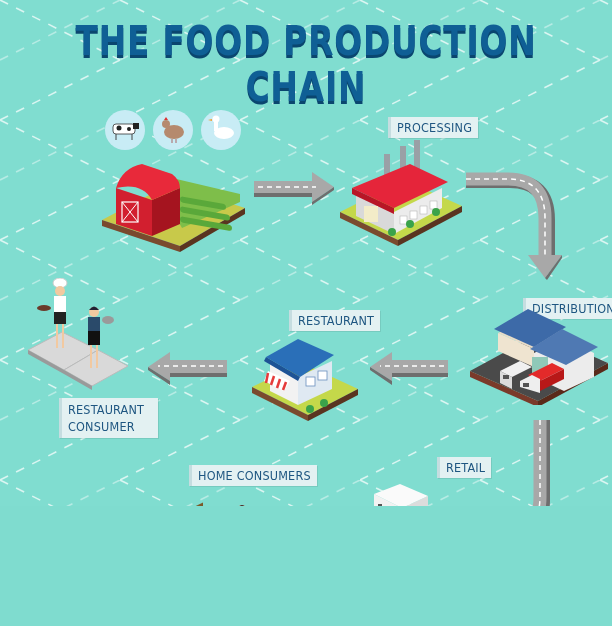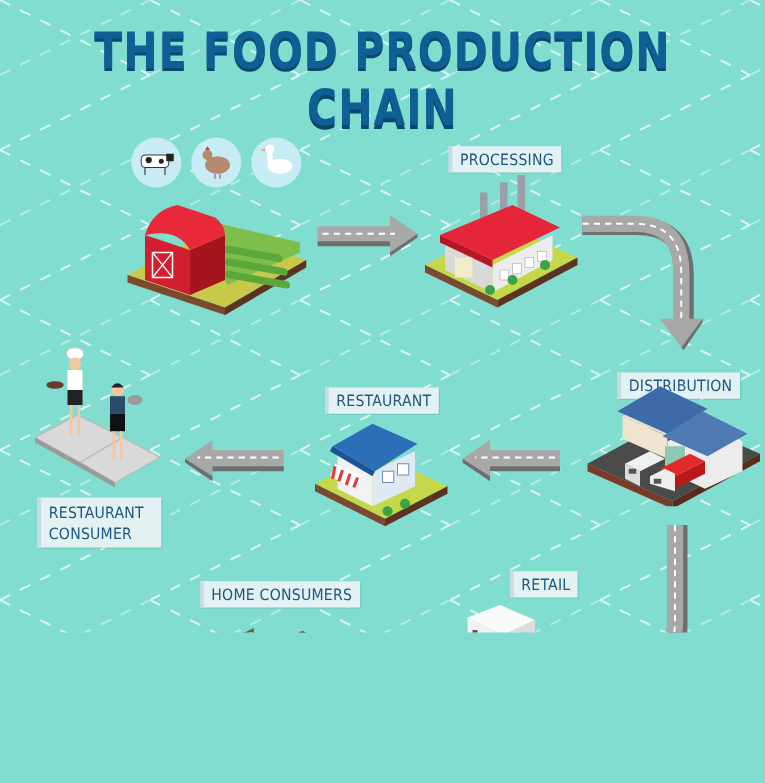--- a/index.html
+++ b/index.html
@@ -1,20 +1,20 @@
 <!DOCTYPE html>
 <html><head>
 <meta charset="utf-8">
 <style>
   html,body{margin:0;padding:0;}
   body{width:612px;height:626px;overflow:hidden;background:#7fdccf;font-family:"Liberation Sans",sans-serif;}
   #stage{position:relative;width:612px;height:506px;overflow:hidden;background:#80ddd0;}
   #bgpat{position:absolute;left:0;top:0;}
   .title{position:absolute;left:0;top:18px;width:612px;text-align:center;font-family:"DejaVu Sans",sans-serif;font-weight:bold;font-size:40px;letter-spacing:1px;color:#0f5f95;transform:scaleX(0.82);transform-origin:50% 0;text-shadow:0 3px 0 #0a466f;}
-  .label{position:absolute;background:#e3f1f2;color:#1e5681;font-family:"DejaVu Sans Condensed","DejaVu Sans",sans-serif;font-size:12.5px;padding:3px 6px;line-height:15px;border-left:3px solid #c5dde0;box-shadow:1px 1px 0 rgba(0,0,0,0.08);white-space:nowrap;letter-spacing:0.2px;}
+  .label{position:absolute;background:#e3f1f2;color:#1e5681;font-family:"DejaVu Sans Condensed","DejaVu Sans",sans-serif;font-size:12.5px;padding:3px 6px;line-height:15px;border-left:3px solid #c5dde0;box-shadow:1px 1px 0 rgba(0,0,0,0.08);white-space:nowrap;letter-spacing:0.2px;margin-left:29px;}
   .label.two{white-space:normal;}
   .node{position:absolute;}
   svg{display:block;}
 </style>
 </head>
 <body>
 
 <div id="stage">
 
   <svg id="bgpat" width="612" height="626">

